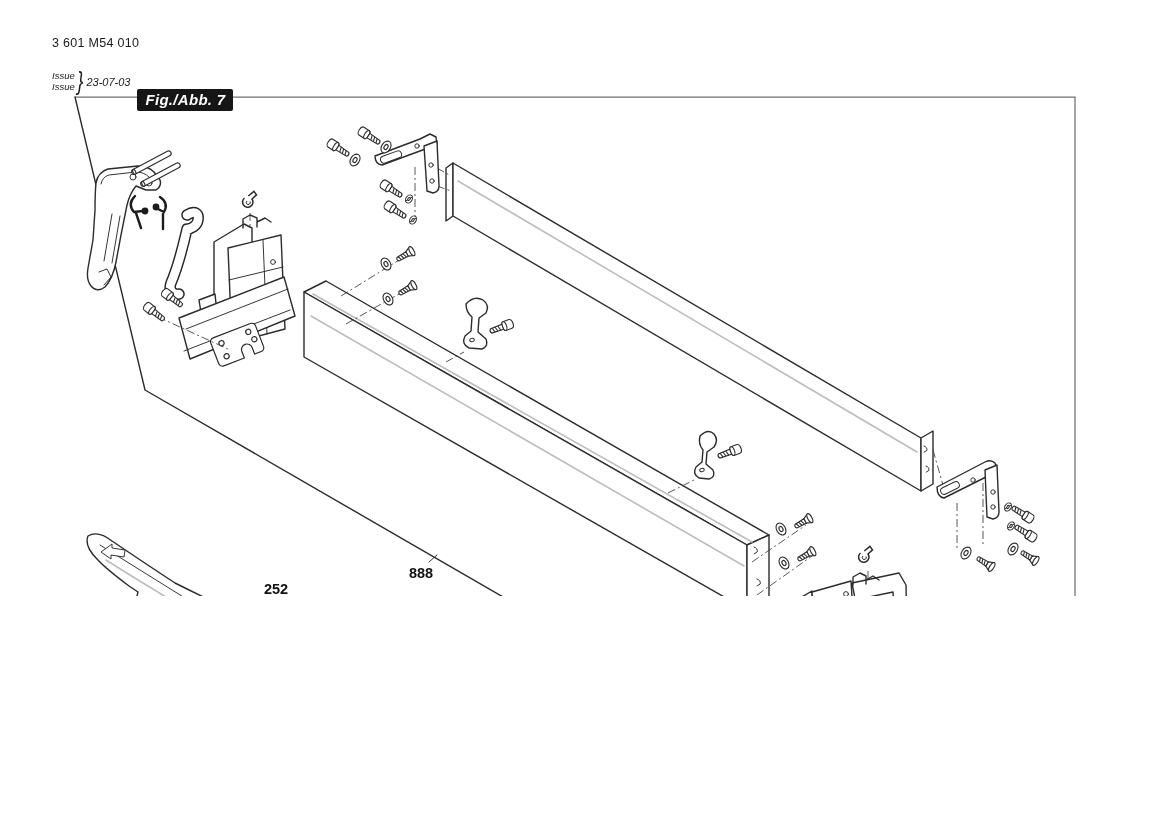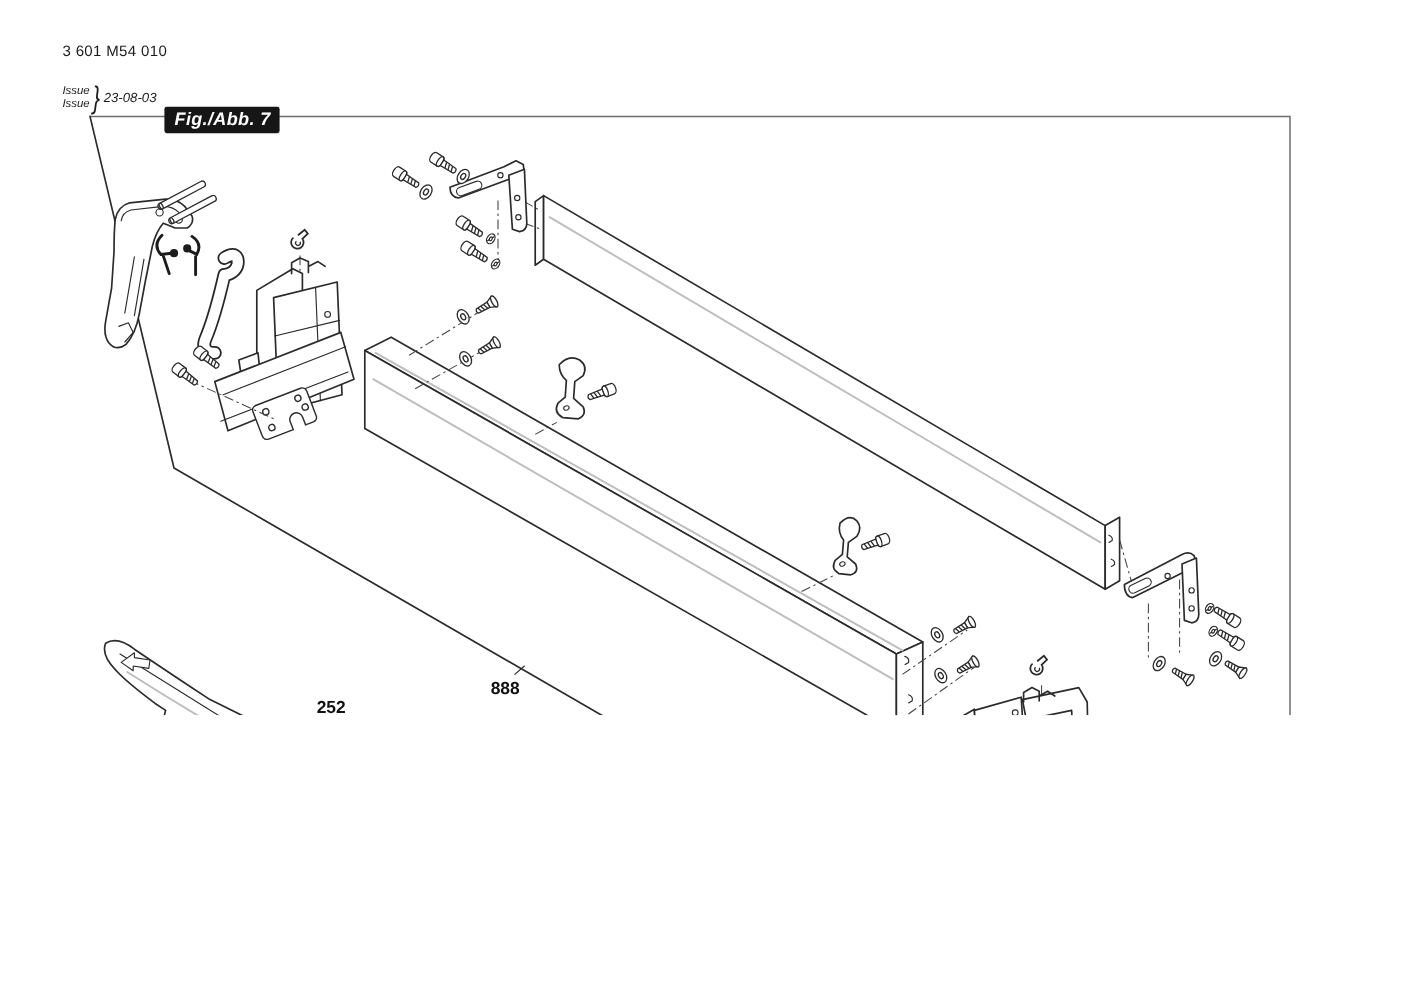--- a/index.html
+++ b/index.html
@@ -39,21 +39,21 @@
 <div id="stage">
 
   <div class="hdr">
     <div class="pn">3 601 M54 010</div>
     <div class="hrow">
       <div class="issue">
         <div>Issue</div>
         <div>Issue</div>
       </div>
       <div class="brace">}</div>
-      <div class="date">23-08-03</div>
+      <div class="date">23-07-03</div>
       <div class="badge">Fig./Abb. 7</div>
     </div>
   </div>
 
   <svg id="drawing" width="1169" height="826" viewBox="0 0 1169 826" xmlns="http://www.w3.org/2000/svg">
     <defs>
       <g id="washer" stroke="#2b2b2b" stroke-width="1.1" fill="#fff">
         <ellipse rx="6.4" ry="4.4"></ellipse>
           <ellipse rx="2.7" ry="1.8"></ellipse>
       </g>

